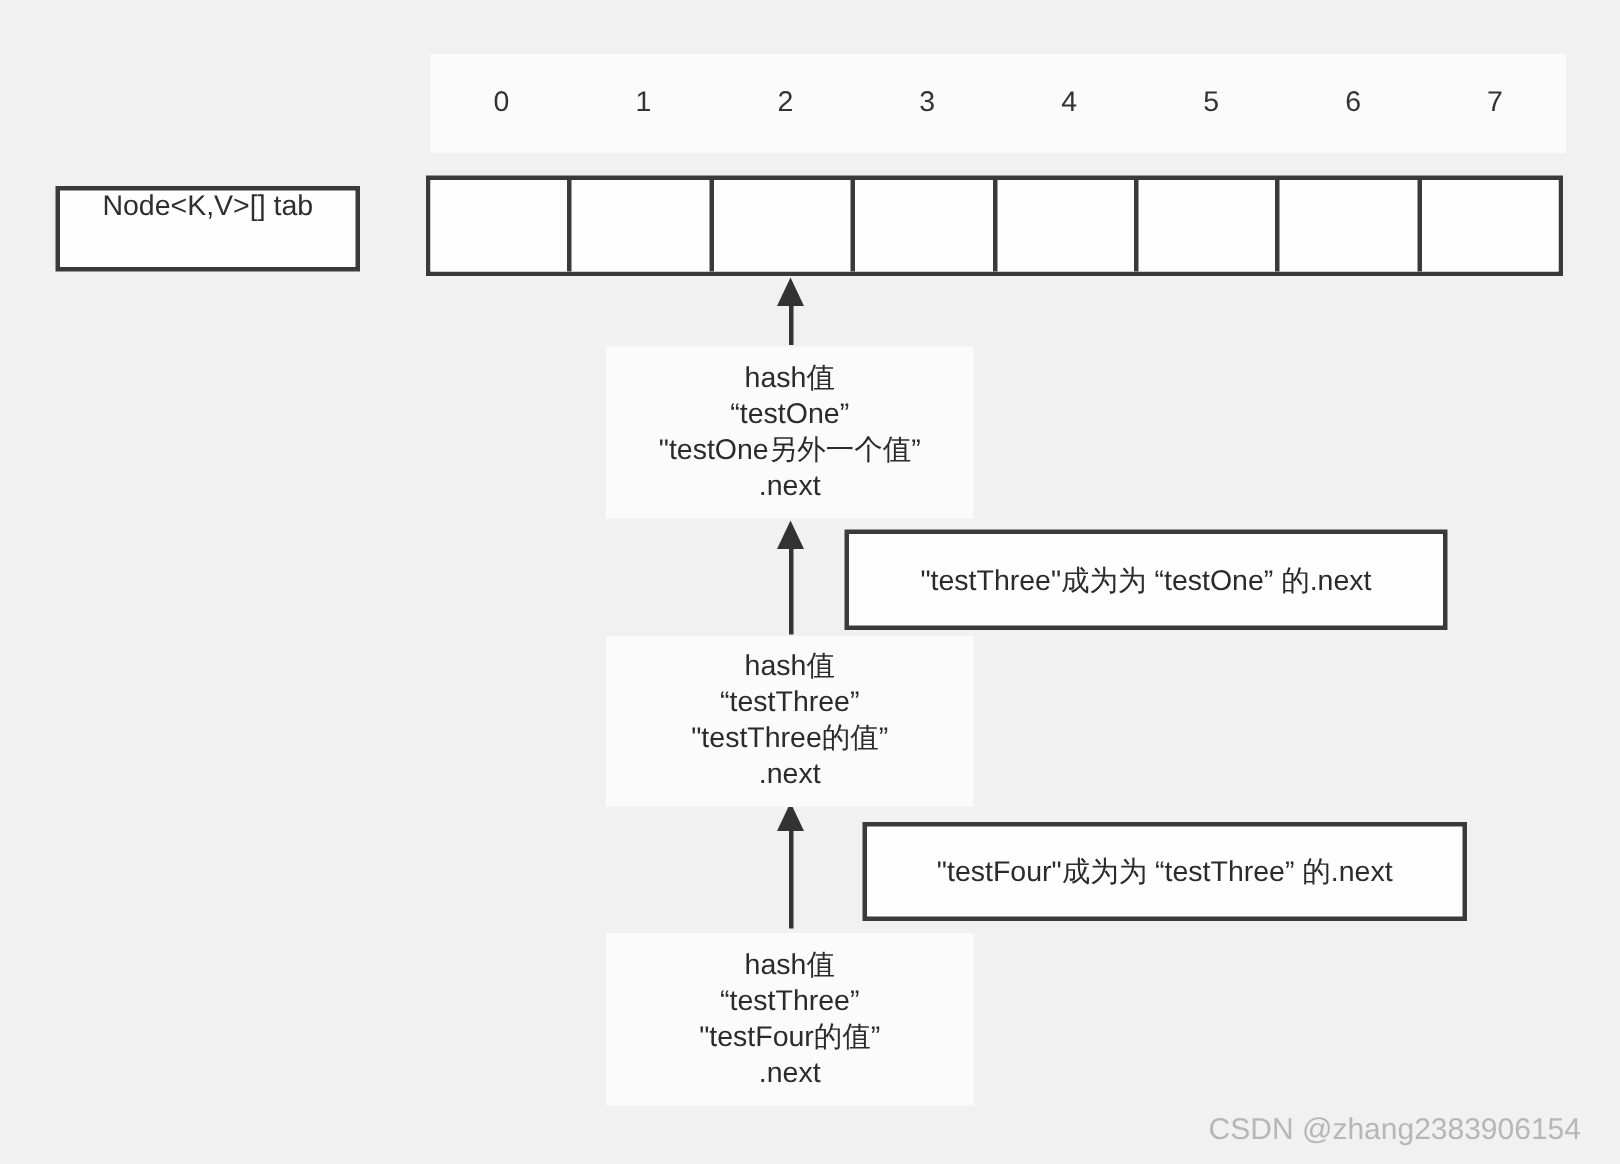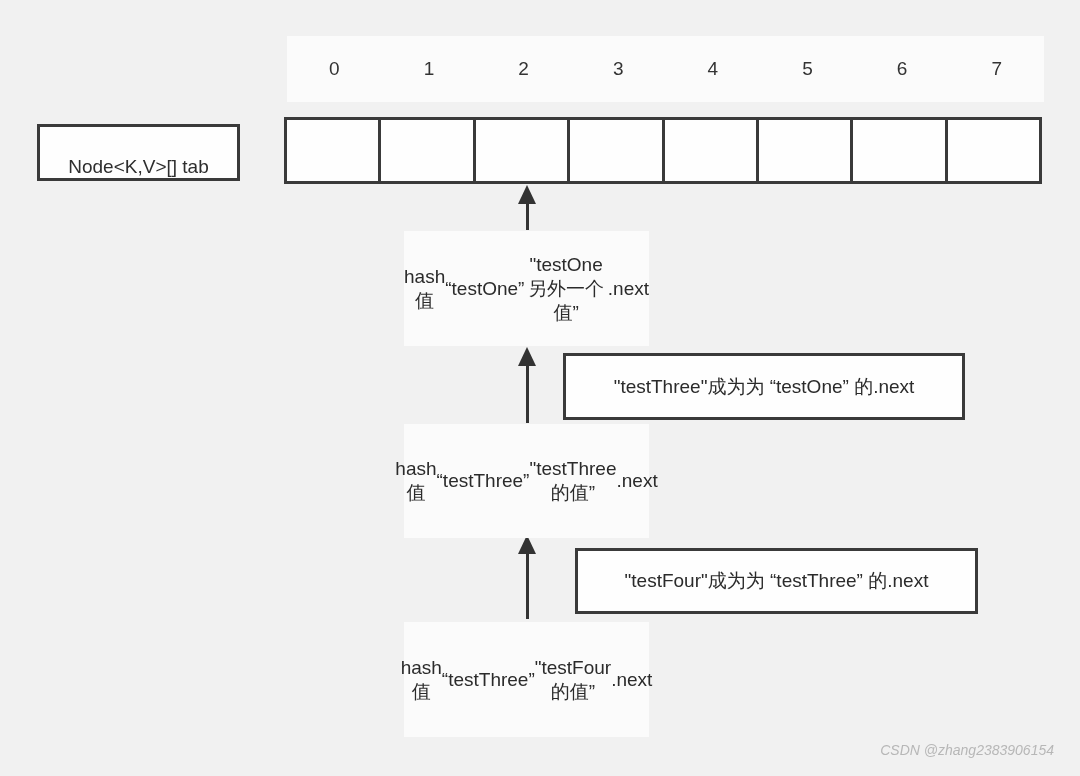--- a/index.html
+++ b/index.html
@@ -23,21 +23,21 @@
     flex: 1 1 0;
     display: flex; align-items: center; justify-content: center;
     font-size: 19px; color: #333;
   }
 
   
   .label-box {
     left: 37px; top: 124px; width: 203px; height: 57px;
     background: #fefefe;
     border: 3px solid #3a3a3a;
-    display: flex; align-items: flex-end; justify-content: center;
+    display: flex; align-items: flex-start; justify-content: center;
     font-size: 19px; color: #2e2e2e;
   }
 
   
   .bucket-array {
     left: 284px; top: 117px; width: 758px; height: 67px;
     border: 3px solid #3a3a3a;
     background: #fefefe;
     display: flex;
   }
@@ -57,44 +57,44 @@
   }
   .arrow-up .shaft { width: 3px; flex: 1 1 auto; background: #333; }
   #arrow-1 { left: 518px; top: 185px; height: 45px; }
   #arrow-2 { left: 518px; top: 347px; height: 76px; }
   #arrow-3 { left: 518px; top: 535px; height: 84px; }
 
   
   .node-box {
     left: 404px; width: 245px;
     background: #fbfbfb;
-    display: flex; flex-direction: row;
+    display: flex; flex-direction: column;
     align-items: center; justify-content: center;
     font-size: 19px; line-height: 24px; color: #2b2b2b;
-    text-align: center;
+    text-align: left;
   }
   #node-1 { top: 231px; height: 115px; }
   #node-2 { top: 424px; height: 114px; }
   #node-3 { top: 622px; height: 115px; }
 
   
   .callout {
     background: #fefefe;
     border: 3px solid #3a3a3a;
     display: flex; align-items: center; justify-content: center;
     font-size: 19px; color: #2b2b2b;
     white-space: nowrap;
   }
   #callout-1 { left: 563px; top: 353px; width: 402px; height: 67px; }
   #callout-2 { left: 575px; top: 548px; width: 403px; height: 66px; }
 
   
   .watermark {
     right: 26px; top: 742px;
-    font-size: 14px; color: #b7b7b7; font-style: italic;
+    font-size: 20px; color: #b7b7b7;
   }
 </style>
 </head>
 <body>
 
 <div class="abs index-strip">
   <span class="idx">0</span>
   <span class="idx">1</span>
   <span class="idx">2</span>
   <span class="idx">3</span>

